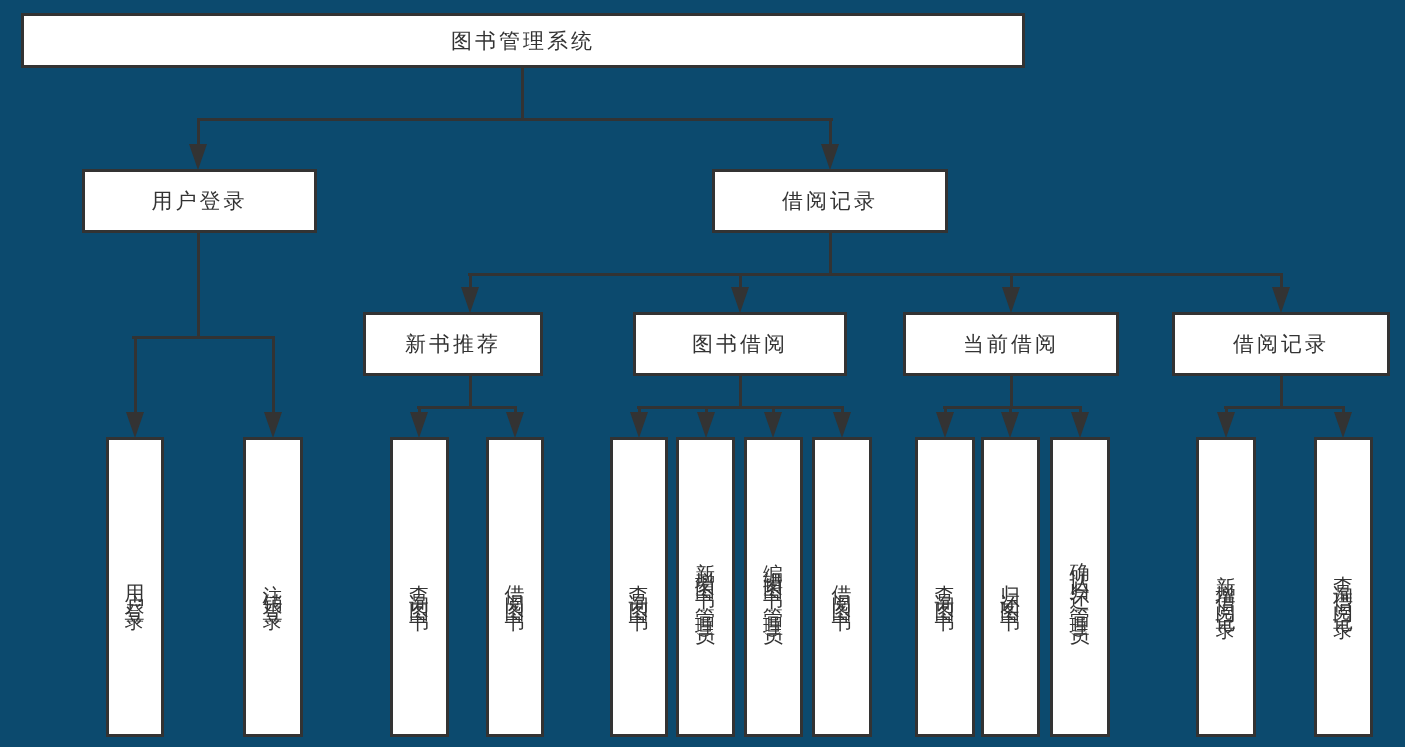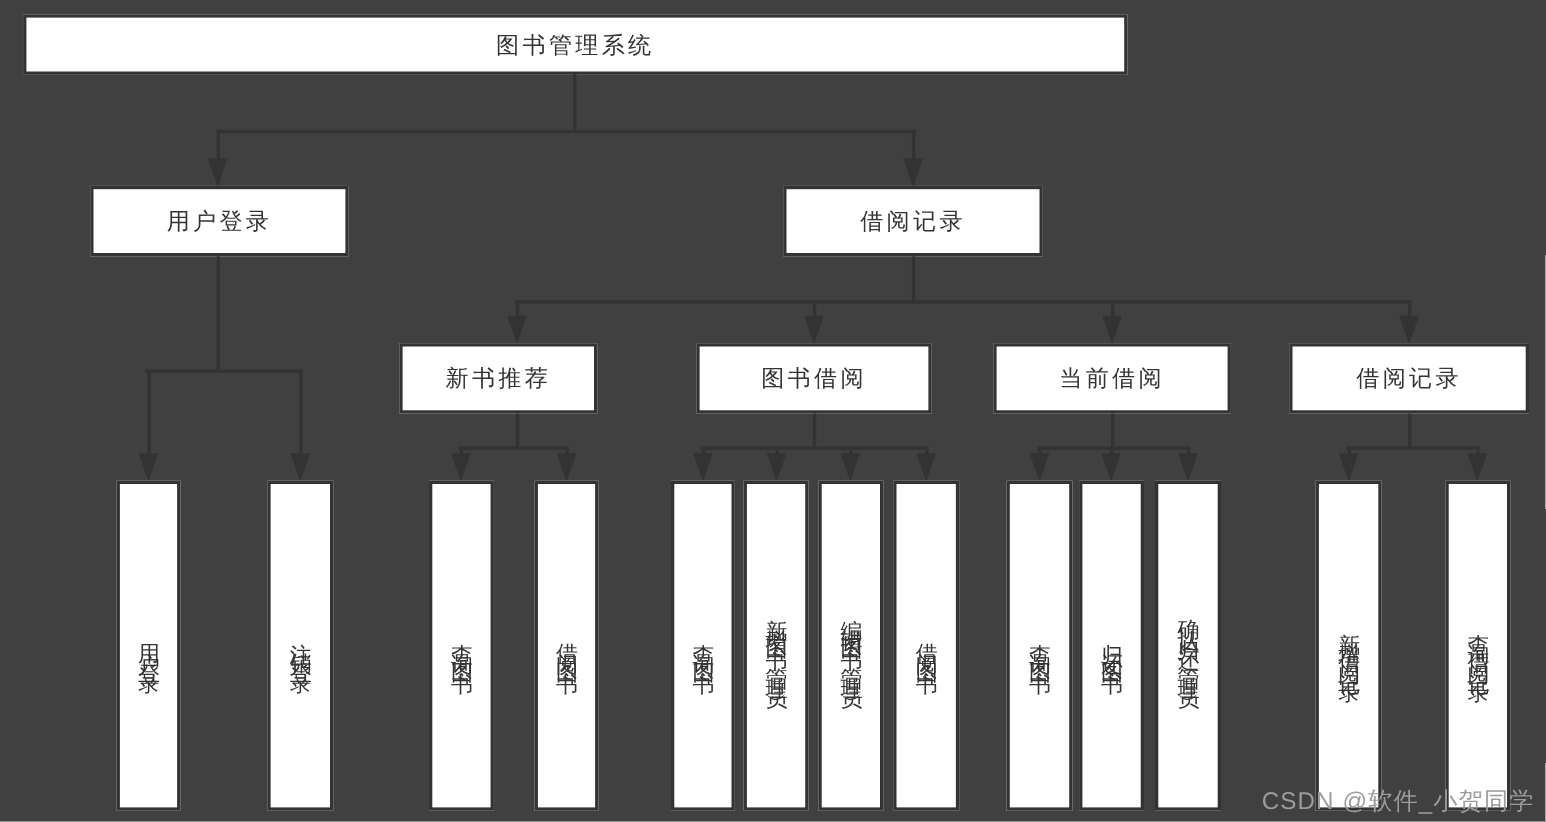--- a/index.html
+++ b/index.html
@@ -1,20 +1,20 @@
 <!DOCTYPE html>
 <html><head>
 <meta charset="utf-8">
 <style>
   * { margin:0; padding:0; box-sizing:border-box; }
   html,body { background:#ffffff; }
   body { font-family:"Liberation Sans","DejaVu Sans",sans-serif; }
   .canvas {
     position:relative; width:1405px; height:747px;
-    background:#404040; overflow:hidden; color:#333333;
+    background:#0c4a6e; overflow:hidden; color:#333333;
   }
   .box {
     position:absolute; border:3px solid #333333; background:#ffffff;
     display:flex; align-items:center; justify-content:center;
   }
   .h-label {
     font-size:21px; color:#333333; letter-spacing:3px; white-space:nowrap;
   }
   .leaf { top:437px; height:300px; }
   .v-label {
@@ -158,15 +158,14 @@
     <span class="v-label">确认归还（管理员）</span>
   </div>
 
   <div class="box leaf" style="left:1196px;width:60px">
     <span class="v-label">新增借阅记录</span>
   </div>
   <div class="box leaf" style="left:1314px;width:59px">
     <span class="v-label">查询借阅记录</span>
   </div>
 
-  <div class="watermark">CSDN @软件_小贺同学</div>
 
 </div>
 
 </body></html>

